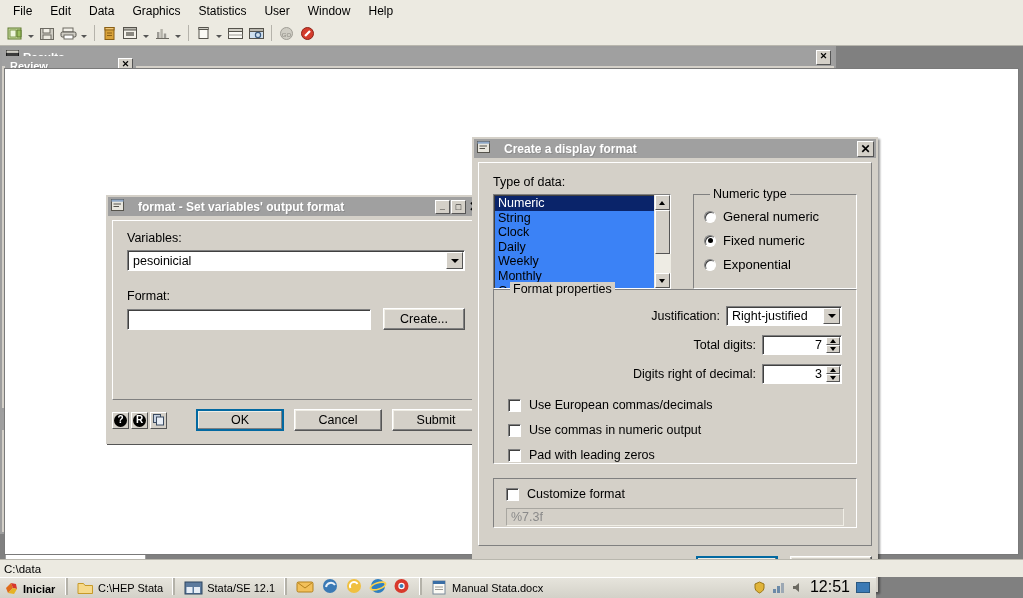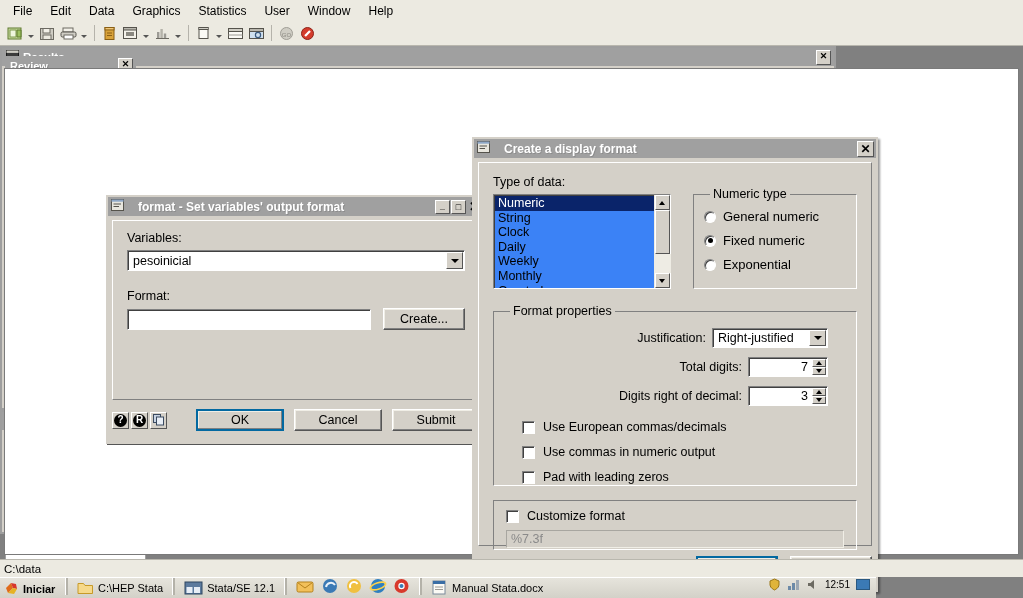--- a/index.html
+++ b/index.html
@@ -91,21 +91,21 @@
   .statusbar{position:absolute;left:0;top:559px;width:1023px;height:18px;background:#eceae1;border-top:1px solid #b9b7ae;
     display:flex;align-items:center;padding-left:4px;box-sizing:border-box;font-size:11.5px;color:#000;}
 
   
   .taskbar{position:absolute;left:0;top:577px;width:876px;height:21px;
     background:linear-gradient(#e6e4dc,#d3d1c8);border-top:1px solid #fff;display:flex;align-items:flex-start;box-sizing:border-box;overflow:hidden;}
   .tk-start{width:62px;height:21px;display:flex;align-items:center;padding-left:5px;box-sizing:border-box;gap:4px;font-weight:bold;font-size:11px;}
   .tk-sep{width:2px;height:17px;background:#b4b2a9;margin:0 3px;border-left:1px solid #fff;}
   .tk-item{height:19px;display:flex;align-items:center;gap:4px;padding:0 6px;box-sizing:border-box;font-size:11px;white-space:nowrap;overflow:hidden;}
   .tk-qlaunch{display:flex;align-items:center;gap:6px;padding:0 6px;}
-  .tk-tray{margin-left:auto;display:flex;align-items:center;gap:6px;padding-right:6px;font-size:10px;}
+  .tk-tray{margin-left:auto;display:flex;align-items:center;gap:6px;padding-right:6px;font-size:16px;}
 
   
   #fmtdlg{position:absolute;left:106px;top:149px;width:380px;height:249px;
     background:#d4d0c8;border:2px solid #d4d0c8;box-shadow:1px 1px 0 #555;box-sizing:border-box;}
   .dlg-title{height:19px;background:#a0a0a0;display:flex;align-items:center;padding:0 2px 0 3px;box-sizing:border-box;}
   .dlg-title .t{flex:1;color:#fff;font-weight:bold;font-size:12px;padding-left:14px;text-shadow:1px 1px 0 rgba(0,0,0,.12);}
   .tbtn{width:15px;height:14px;background:#d4d0c8;border:1px solid #fff;border-right-color:#555;border-bottom-color:#555;
     display:flex;align-items:center;justify-content:center;font-size:9px;font-weight:bold;box-sizing:border-box;margin-left:1px;}
   .fmt-body{position:absolute;left:4px;top:23px;right:4px;bottom:42px;background:#d4d0c8;
     border:1px solid #fff;border-right-color:#808080;border-bottom-color:#808080;box-sizing:border-box;padding:10px 14px;}
@@ -480,21 +480,21 @@
                 </span>
               <span>Fixed numeric</span>
             </div>
             <div class="radio" style="margin-bottom:0;">
               <span class="rdot"></span>
               <span>Exponential</span>
             </div>
           </div>
         </div>
 
-        <div class="group" style="margin-top:22px;height:175px;padding:16px 28px 10px;">
+        <div class="group" style="height:175px;padding:16px 14px 10px;">
           <span class="gt">Format properties</span>
 
           <div class="field-row">
             <span class="flabel">Justification:</span>
             <div class="combo" style="width:116px;height:20px;">
               <span class="v">Right-justified</span>
               <span class="arrow">
                   <span class="tri d" style="border-top-width:4px;border-left-width:4px;border-right-width:4px;"></span>
                 </span>
             </div>

